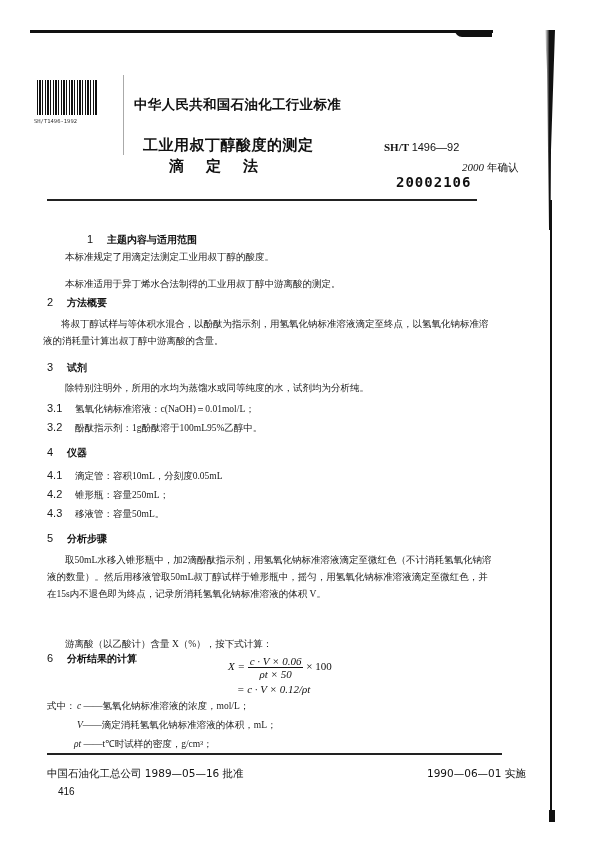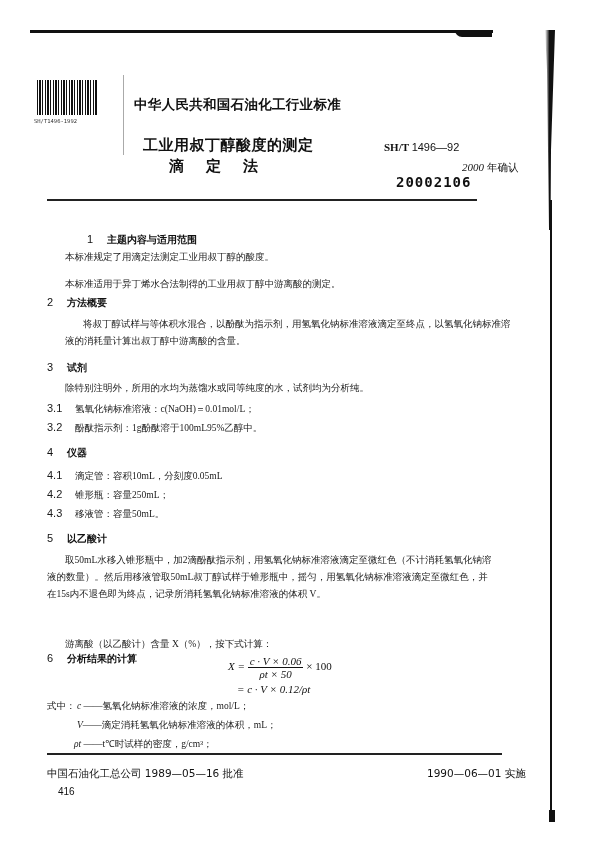--- a/index.html
+++ b/index.html
@@ -78,21 +78,21 @@
 
 <div class="abs h" style="left:47px; top:233px;margin-left:40px;">
   <span class="n">1</span><span>主题内容与适用范围</span>
 </div>
 <div class="abs p" style="left:65px; top:249px;">本标准规定了用滴定法测定工业用叔丁醇的酸度。</div>
 <div class="abs p" style="left:65px; top:276px;text-align:center;">本标准适用于异丁烯水合法制得的工业用叔丁醇中游离酸的测定。</div>
 
 <div class="abs h" style="left:47px; top:296px;">
   <span class="n">2</span><span>方法概要</span>
 </div>
-<div class="abs p" style="left:65px; top:316px; width:450px; text-indent:18px;">将叔丁醇试样与等体积水混合，以酚酞为指示剂，用氢氧化钠标准溶液滴定至终点，以氢氧化钠标准溶液的消耗量计算出叔丁醇中游离酸的含量。</div>
+<div class="abs p" style="left:43px; top:316px; width:450px; text-indent:18px;">将叔丁醇试样与等体积水混合，以酚酞为指示剂，用氢氧化钠标准溶液滴定至终点，以氢氧化钠标准溶液的消耗量计算出叔丁醇中游离酸的含量。</div>
 
 <div class="abs h" style="left:47px; top:361px;">
   <span class="n">3</span><span>试剂</span>
 </div>
 <div class="abs p" style="left:65px; top:380px;">除特别注明外，所用的水均为蒸馏水或同等纯度的水，试剂均为分析纯。</div>
 <div class="abs item" style="left:47px; top:402px;">
   <span class="n">3.1</span><span>氢氧化钠标准溶液：c(NaOH)＝0.01mol/L；</span>
 </div>
 <div class="abs item" style="left:47px; top:421px;">
   <span class="n">3.2</span><span>酚酞指示剂：1g酚酞溶于100mL95%乙醇中。</span>
@@ -105,21 +105,21 @@
   <span class="n">4.1</span><span>滴定管：容积10mL，分刻度0.05mL</span>
 </div>
 <div class="abs item" style="left:47px; top:488px;">
   <span class="n">4.2</span><span>锥形瓶：容量250mL；</span>
 </div>
 <div class="abs item" style="left:47px; top:507px;">
   <span class="n">4.3</span><span>移液管：容量50mL。</span>
 </div>
 
 <div class="abs h" style="left:47px; top:532px;">
-  <span class="n">5</span><span>以乙酸计</span>
+  <span class="n">5</span><span>分析步骤</span>
 </div>
 <div class="abs p" style="left:47px; top:552px; width:450px; text-indent:18px;">取50mL水移入锥形瓶中，加2滴酚酞指示剂，用氢氧化钠标准溶液滴定至微红色（不计消耗氢氧化钠溶液的数量）。然后用移液管取50mL叔丁醇试样于锥形瓶中，摇匀，用氢氧化钠标准溶液滴定至微红色，并在15s内不退色即为终点，记录所消耗氢氧化钠标准溶液的体积 V。</div>
 
 <div class="abs h" style="left:47px; top:616px;margin-top:36px;">
   <span class="n">6</span><span>分析结果的计算</span>
 </div>
 <div class="abs p" style="left:65px; top:636px;">游离酸（以乙酸计）含量 X（%），按下式计算：</div>
 
 <div class="abs formula" style="left:228px; top:655px;">
   <span>X =</span>

